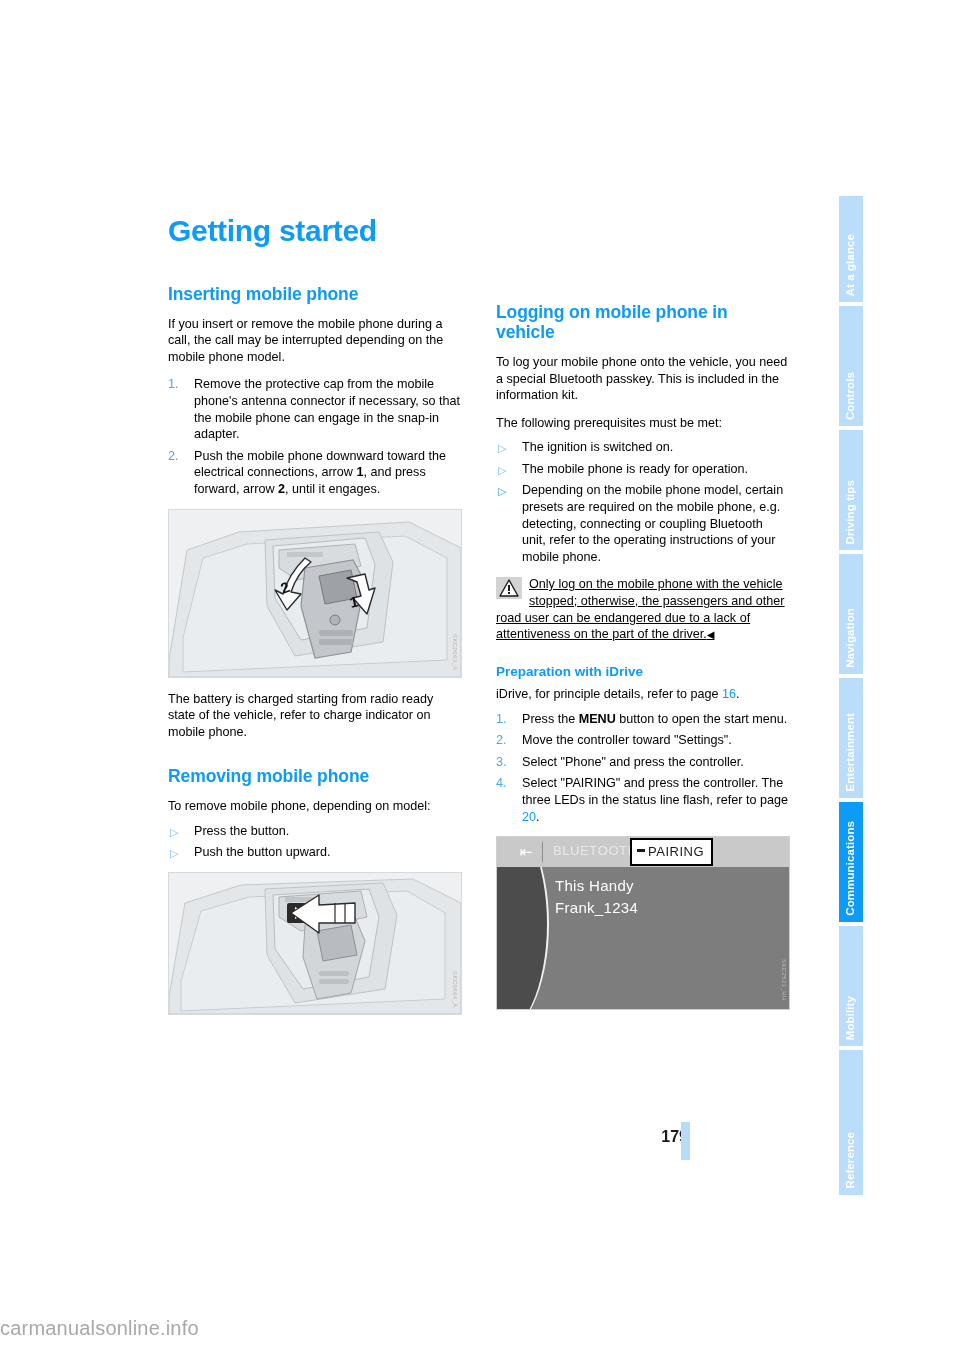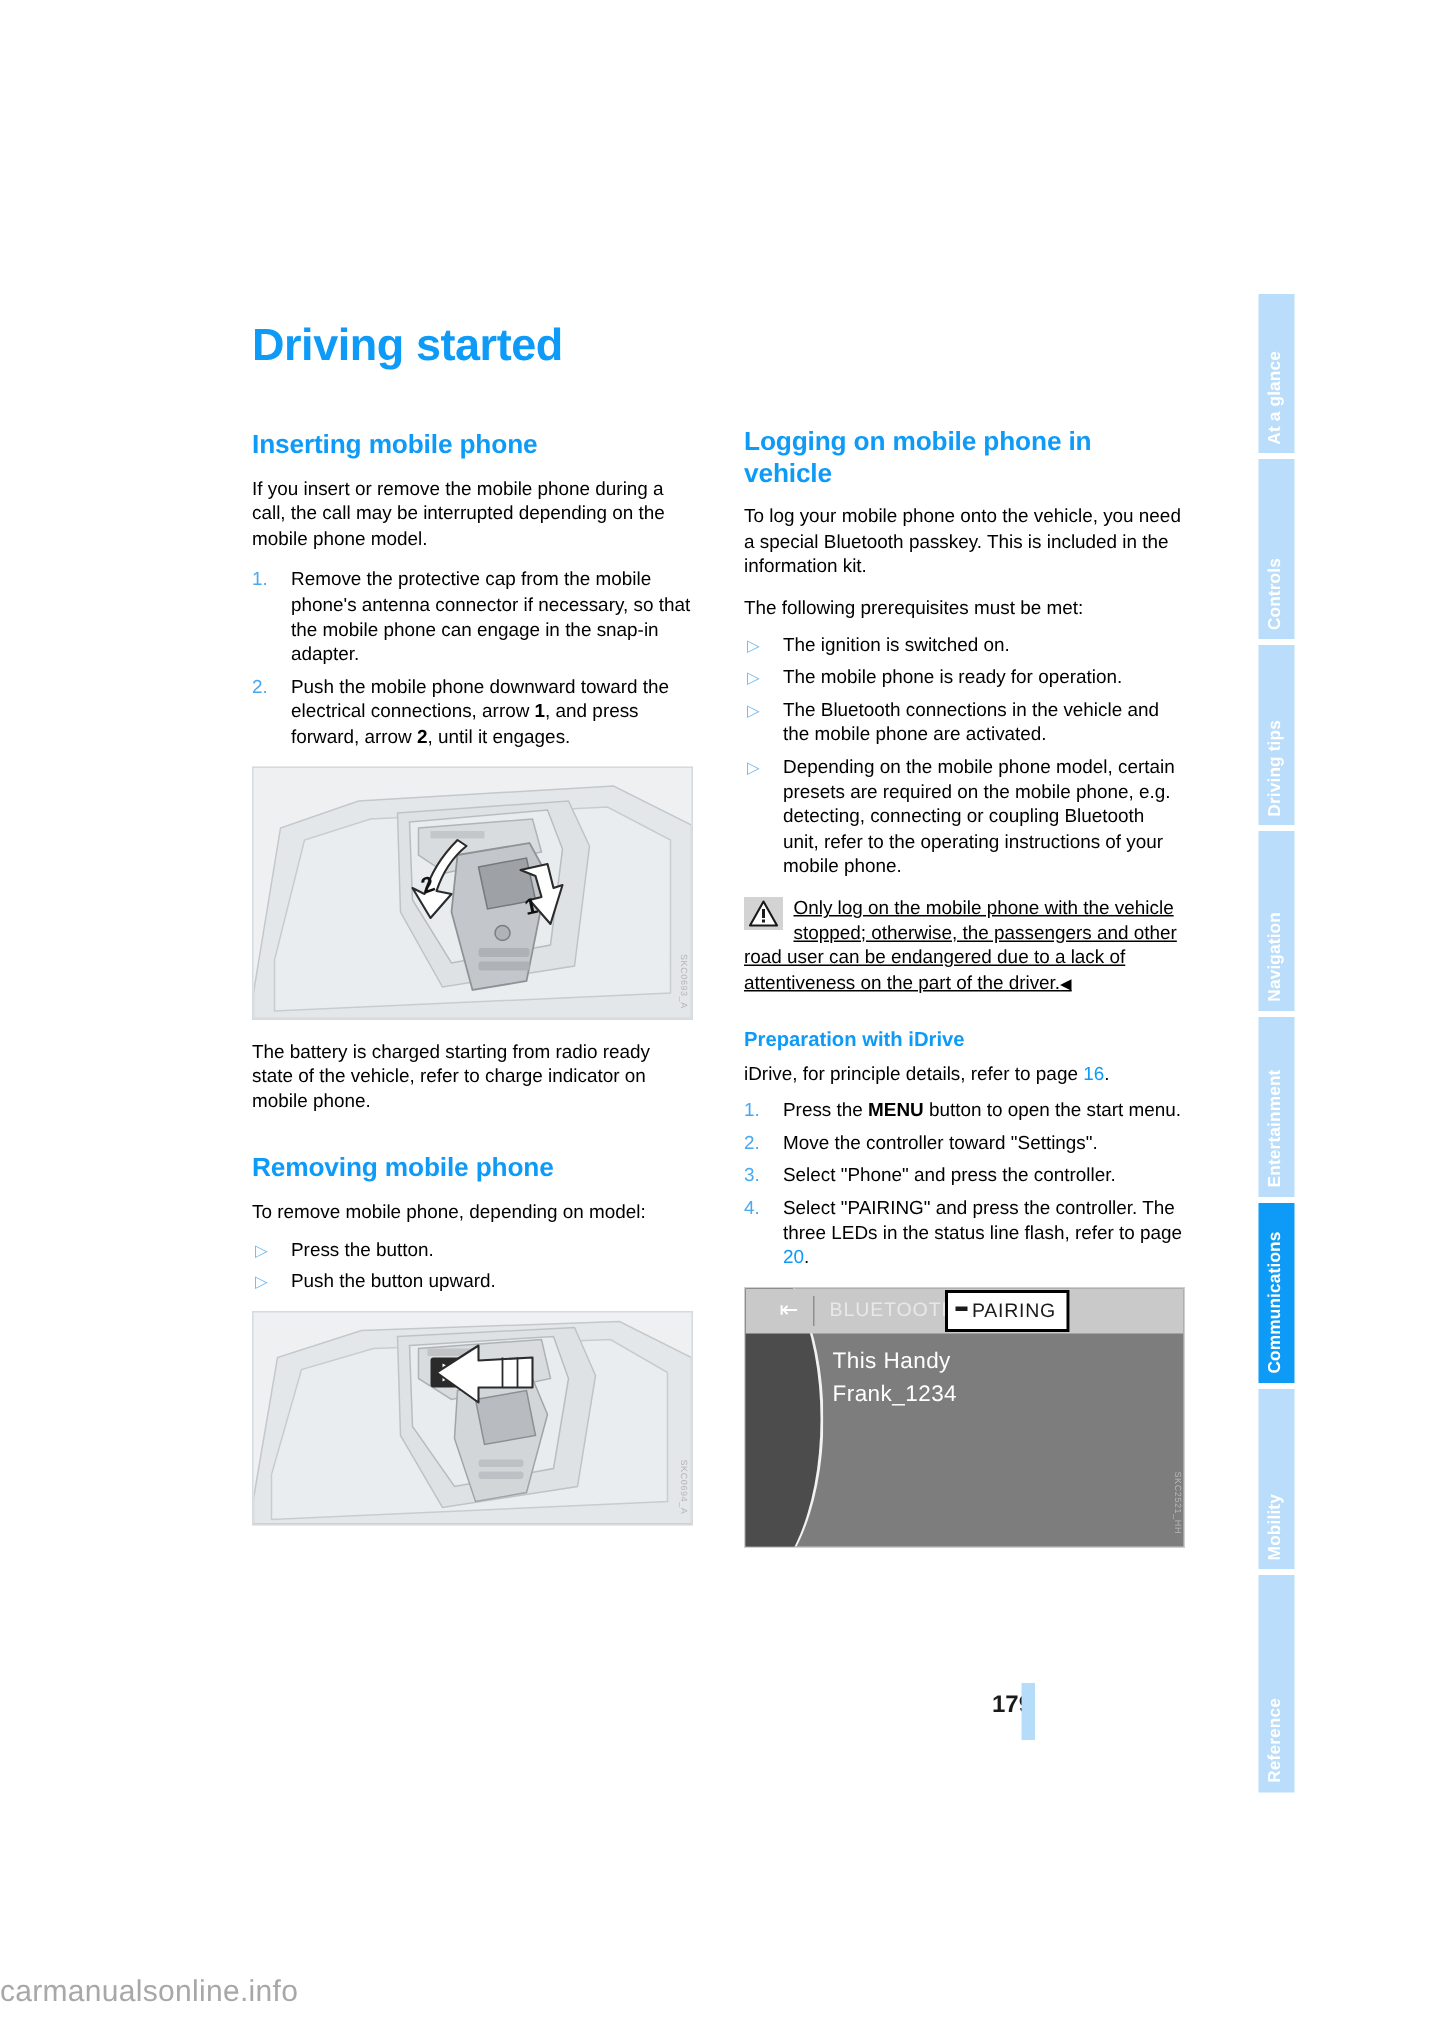--- a/index.html
+++ b/index.html
@@ -204,21 +204,21 @@
     padding-right: 70px;
   }
 </style>
 </head>
 <body>
 
 <div class="page">
 
   <div class="content">
 
-    <div class="doc-title">Driving started</div>
+    <div class="doc-title">Getting started</div>
 
     <div class="cols">
 
       <div class="col">
 
         <h2 class="sec">Inserting mobile phone</h2>
 
         <p class="body">If you insert or remove the mobile phone during a call, the call may be interrupted depending on the mobile phone model.</p>
 
         <ol class="numlist">
@@ -323,21 +323,20 @@
           <li>
             <span class="tri">▷</span>
             <span>The ignition is switched on.</span>
           </li>
           <li>
             <span class="tri">▷</span>
             <span>The mobile phone is ready for operation.</span>
           </li>
           <li>
             <span class="tri">▷</span>
-            <span>The Bluetooth connections in the vehicle and the mobile phone are activated.</span>
           </li>
           <li>
             <span class="tri">▷</span>
             <span>Depending on the mobile phone model, certain presets are required on the mobile phone, e.g. detecting, connecting or coupling Bluetooth unit, refer to the operating instructions of your mobile phone.</span>
           </li>
         </ul>
 
         <div class="warn">
           <div class="wicon">
             <svg width="20" height="18" viewBox="0 0 20 18">

